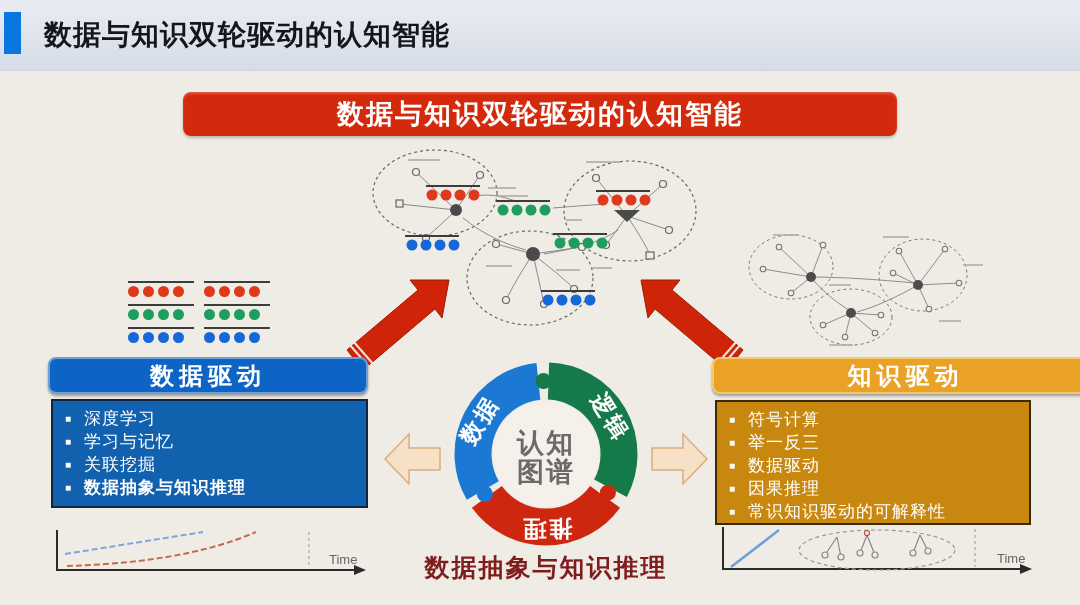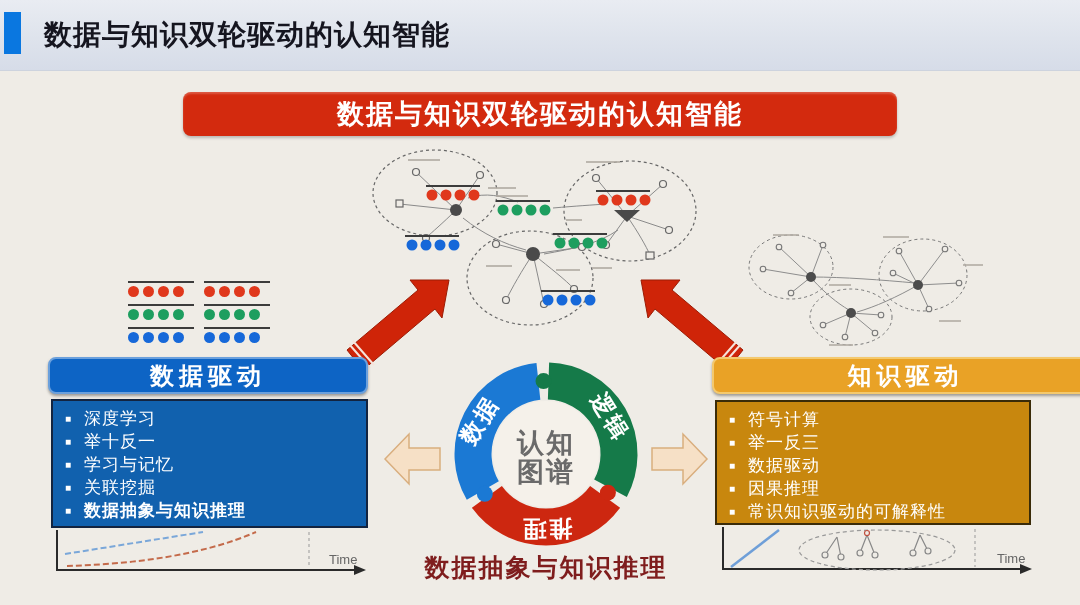--- a/index.html
+++ b/index.html
@@ -49,21 +49,21 @@
   
   .panel-header {
     position:absolute; height:37px; border-radius:8px; box-sizing:border-box;
     display:flex; align-items:center; justify-content:center;
     font-size:24px; font-weight:bold; color:#fff; letter-spacing:5px;
     box-shadow:0 2px 3px rgba(0,0,0,.35);
   }
   .panel-header.blue { left:48px;  top:357px; width:320px; background:#0d64c5; border:2px solid #6ba0dc; }
   .panel-header.gold { left:712px; top:357px; width:387px; background:#e9a226; border:2px solid #f4c96e; }
   .panel-body { position:absolute; box-sizing:border-box; padding:6px 4px 4px 12px; }
-  .panel-body.blue { left:51px;  top:399px; width:317px; height:129px; background:#1161ae; border:2px solid #132440; }
+  .panel-body.blue { left:51px;  top:399px; width:317px; height:109px; background:#1161ae; border:2px solid #132440; }
   .panel-body.gold { left:715px; top:400px; width:316px; height:125px; background:#c8870e; border:2px solid #3a2b08; }
   .panel-body ul { margin:0; padding:0; list-style:none; }
   .panel-body li { color:#fff; font-size:17px; line-height:23px; letter-spacing:1px; white-space:nowrap; }
   .panel-body li::before { content:"■"; font-size:10px; margin-right:12px; vertical-align:2px; }
   .panel-body li.bold { font-weight:bold; }
   
   .chart { position:absolute; }
   .chart.left  { left:51px;  top:528px; }
   .chart.right { left:715px; top:525px; }
   .chart text { font-family:"Liberation Sans",sans-serif; }
@@ -296,21 +296,20 @@
   <svg class="arrow-beige right" viewBox="0 0 62 64">
     <polygon points="3,32 27,7 27,21 58,21 58,43 27,43 27,57" fill="#f6e0c6" stroke="#d9ae7e" stroke-width="1.5"></polygon>
   </svg>
 
   <div class="panel-header blue">
     <span>数据驱动</span>
   </div>
   <div class="panel-body blue">
     <ul>
       <li>深度学习</li>
-      <li>举十反一</li>
       <li>学习与记忆</li>
       <li>关联挖掘</li>
       <li class="bold">数据抽象与知识推理</li>
     </ul>
   </div>
   <svg class="chart left" width="319" height="47" viewBox="0 0 319 47">
     <path d="M6,2 V42 H303" fill="none" stroke="#2a2a2a" stroke-width="2"></path>
     <polygon points="303,37 315,42 303,47" fill="#2a2a2a"></polygon>
     <path d="M14,26 L152,4" fill="none" stroke="#7aa7d9" stroke-width="2" stroke-dasharray="6,3"></path>
     <path d="M16,38 C80,36 150,28 205,4" fill="none" stroke="#c46a4a" stroke-width="2" stroke-dasharray="6,3"></path>

